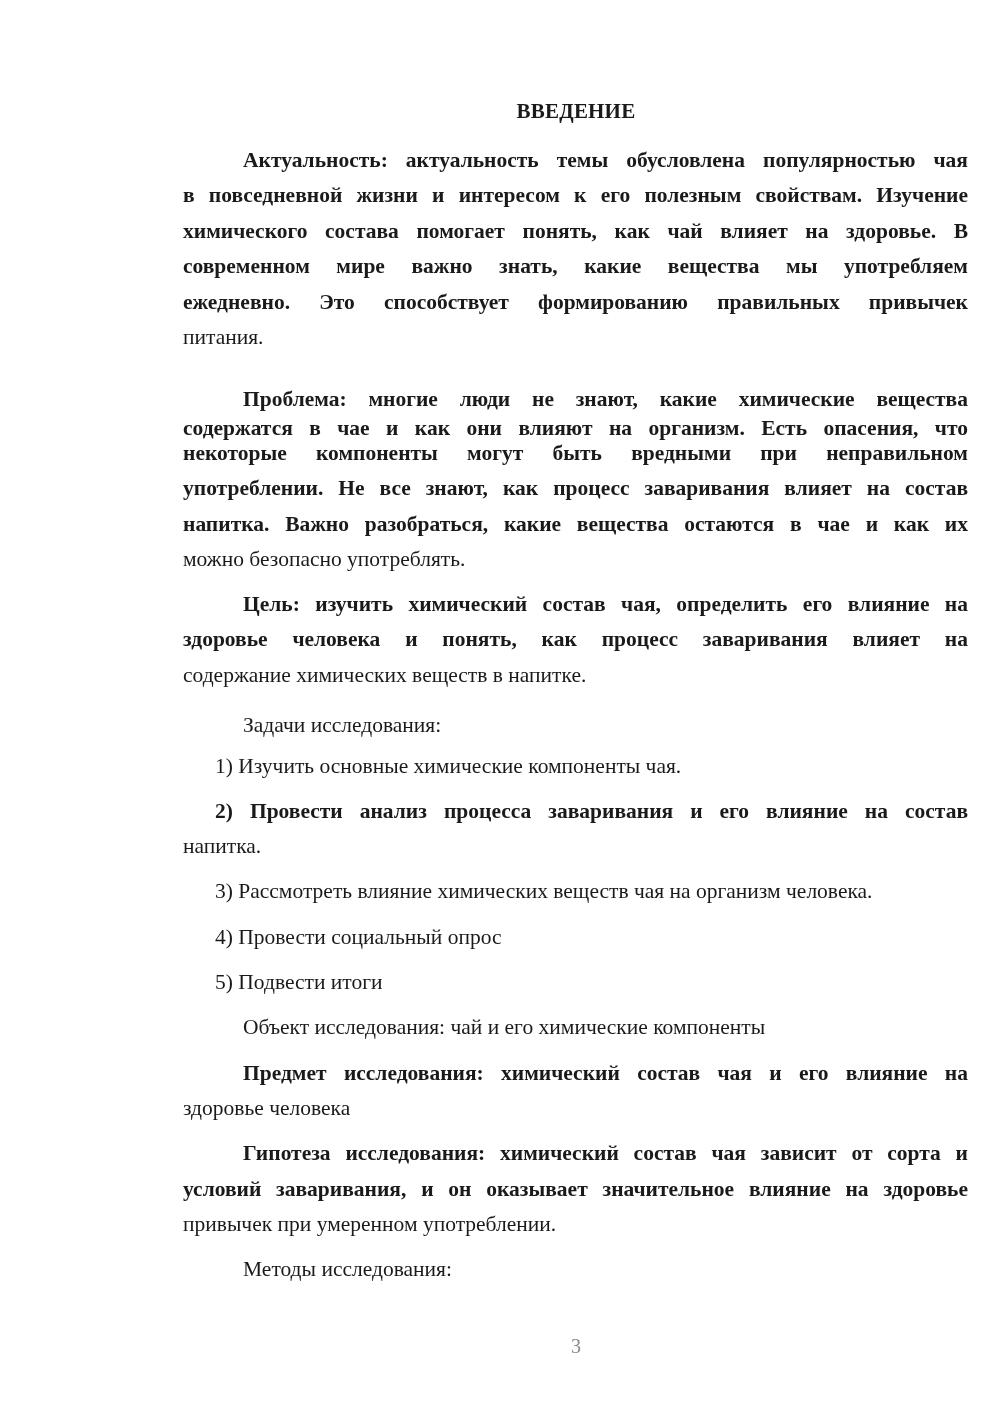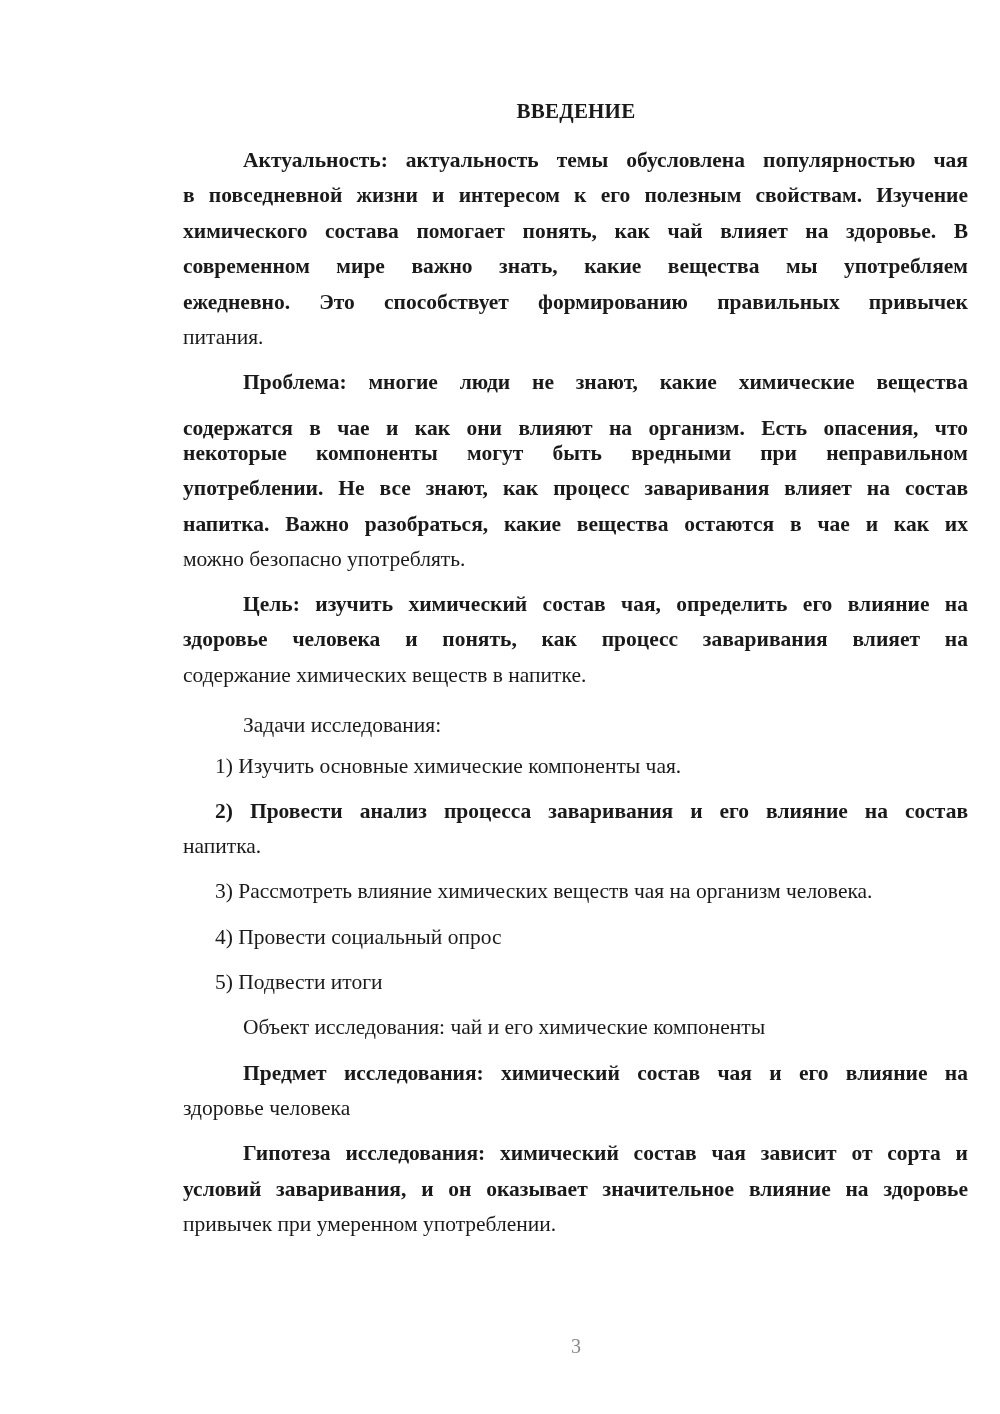--- a/index.html
+++ b/index.html
@@ -69,21 +69,21 @@
   <div>
     <div class="line ind j" style="top:147px">Актуальность: актуальность темы обусловлена популярностью чая</div>
     <div class="line j" style="top:182px">в повседневной жизни и интересом к его полезным свойствам. Изучение</div>
     <div class="line j" style="top:218px">химического состава помогает понять, как чай влияет на здоровье. В</div>
     <div class="line j" style="top:253px">современном мире важно знать, какие вещества мы употребляем</div>
     <div class="line j" style="top:289px">ежедневно. Это способствует формированию правильных привычек</div>
     <div class="line" style="top:324px">питания.</div>
   </div>
 
   <div>
-    <div class="line ind j" style="top:369px">Проблема: многие люди не знают, какие химические вещества</div>
+    <div class="line ind j" style="top:386px">Проблема: многие люди не знают, какие химические вещества</div>
     <div class="line j" style="top:415px">содержатся в чае и как они влияют на организм. Есть опасения, что</div>
     <div class="line j" style="top:440px">некоторые компоненты могут быть вредными при неправильном</div>
     <div class="line j" style="top:475px">употреблении. Не все знают, как процесс заваривания влияет на состав</div>
     <div class="line j" style="top:511px">напитка. Важно разобраться, какие вещества остаются в чае и как их</div>
     <div class="line" style="top:546px">можно безопасно употреблять.</div>
   </div>
 
   <div>
     <div class="line ind j" style="top:591px">Цель: изучить химический состав чая, определить его влияние на</div>
     <div class="line j" style="top:626px">здоровье человека и понять, как процесс заваривания влияет на</div>
@@ -108,15 +108,16 @@
     <div class="line ind j" style="top:1060px">Предмет исследования: химический состав чая и его влияние на</div>
     <div class="line" style="top:1095px">здоровье человека</div>
   </div>
 
   <div>
     <div class="line ind j" style="top:1140px">Гипотеза исследования: химический состав чая зависит от сорта и</div>
     <div class="line j" style="top:1176px">условий заваривания, и он оказывает значительное влияние на здоровье</div>
     <div class="line" style="top:1211px">привычек при умеренном употреблении.</div>
   </div>
 
+  <div class="line ind" style="top:1256px">Методы исследования:</div>
 
   <div class="page-number">3</div>
 </div>
 
 </body></html>

